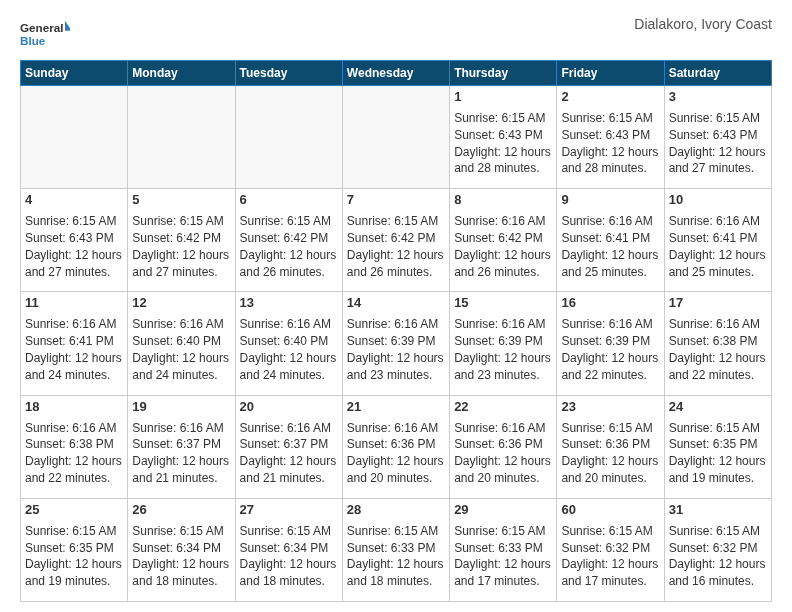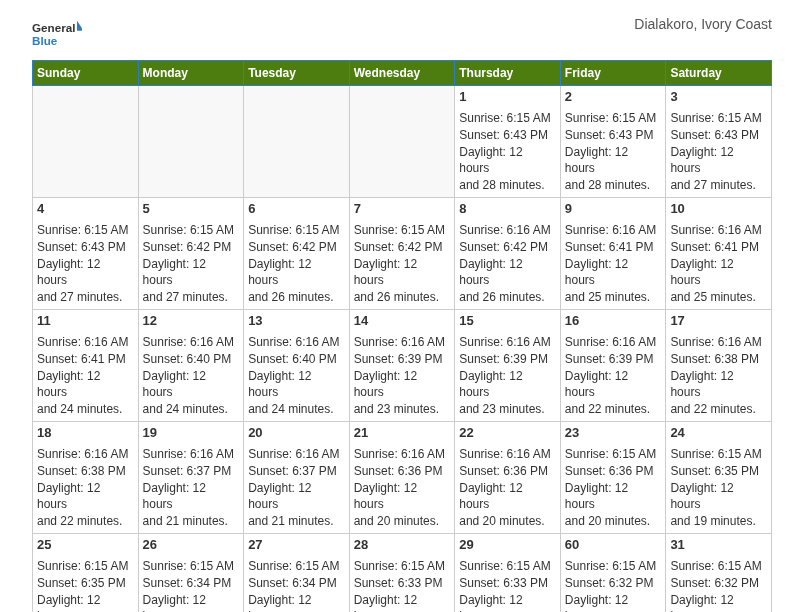--- a/index.html
+++ b/index.html
@@ -6,21 +6,21 @@
     body {
       font-family: Arial, sans-serif;
       background: #fff;
       width: 792px;
       height: 612px;
       overflow: hidden;
     }
     .page {
       width: 792px;
       height: 612px;
-      padding: 16px 20px 10px 32px;
+      padding: 16px 20px 10px 20px;
       display: flex;
       flex-direction: column;
     }
     .header {
       display: flex;
       justify-content: space-between;
       align-items: flex-start;
       margin-bottom: 8px;
     }
     .logo {
@@ -41,21 +41,21 @@
       font-size: 14px;
       color: #555;
     }
     .calendar-table {
       width: 100%;
       border-collapse: collapse;
       flex: 1;
       table-layout: fixed;
     }
     .calendar-table th {
-      background: #4d7c0f;
+      background: #0c4a6e;
       color: #fff;
       font-size: 12px;
       font-weight: bold;
       padding: 5px 4px;
       text-align: left;
       border: 1px solid #2e7dc5;
     }
     .calendar-table td {
       border: 1px solid #ccc;
       vertical-align: top;

